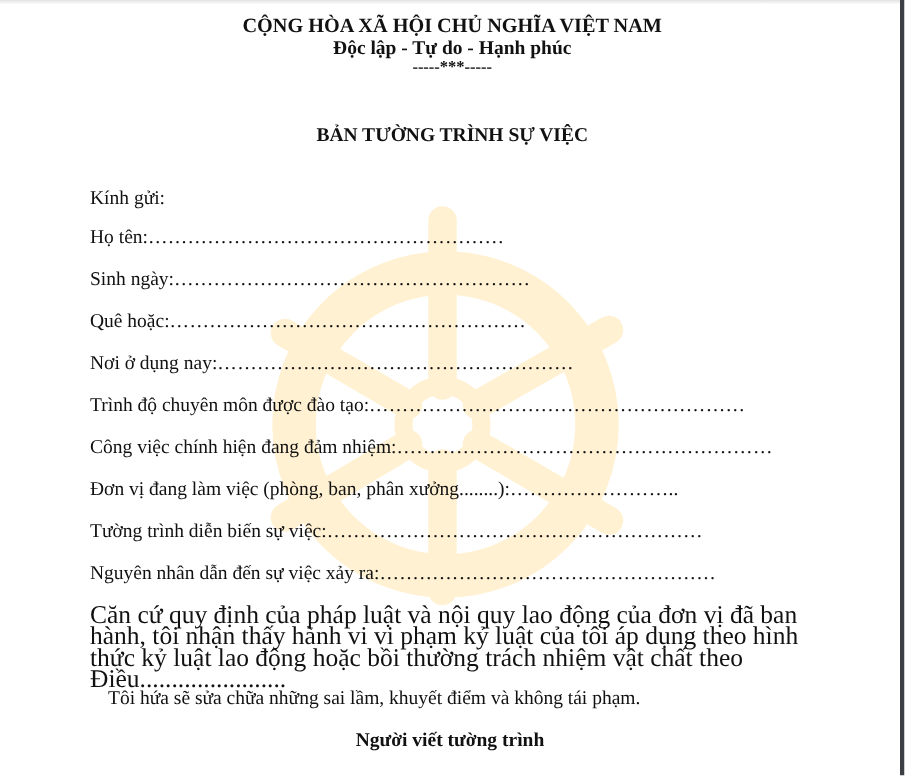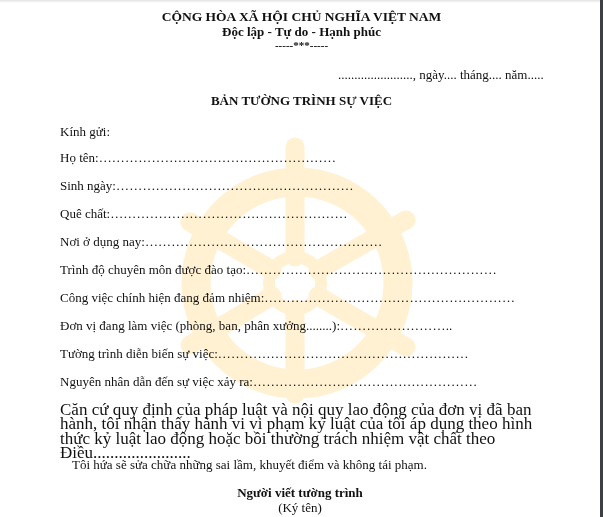--- a/index.html
+++ b/index.html
@@ -30,35 +30,34 @@
     <line x1="406" y1="220" x2="318" y2="270" stroke-width="19"></line>
     <line x1="272" y1="296" x2="190" y2="345" stroke-width="19"></line>
   </g>
 </svg>
 
 <div class="page">
   <div class="line center bold" style="top:9px; font-size:13.5px;">CỘNG HÒA XÃ HỘI CHỦ NGHĨA VIỆT NAM</div>
   <div class="line center bold" style="top:24px;">Độc lập - Tự do - Hạnh phúc</div>
   <div class="line center bold" style="top:38px; font-size:11px;">-----***-----</div>
 
-  <div class="line" style="top:67px; left:338px;">......................., ngày.... tháng.... năm.....</div>
 
-  <div class="line center bold" style="top:93px;">BẢN TƯỜNG TRÌNH SỰ VIỆC</div>
+  <div class="line center bold" style="top:82px;">BẢN TƯỜNG TRÌNH SỰ VIỆC</div>
 
   <div class="line" style="top:124px; left:60px;">
     <span>Kính gửi:</span>
   </div>
   <div class="line" style="top:150px; left:60px;">
     <span>Họ tên:</span><span class="dots">………………………………………………</span>
   </div>
   <div class="line" style="top:178px; left:60px;">
     <span>Sinh ngày:</span><span class="dots">………………………………………………</span>
   </div>
   <div class="line" style="top:206px; left:60px;">
-    <span>Quê chất:</span><span class="dots">………………………………………………</span>
+    <span>Quê hoặc:</span><span class="dots">………………………………………………</span>
   </div>
   <div class="line" style="top:234px; left:60px;">
     <span>Nơi ở dụng nay:</span><span class="dots">………………………………………………</span>
   </div>
   <div class="line" style="top:262px; left:60px;">
     <span>Trình độ chuyên môn được đào tạo:</span><span class="dots">…………………………………………………</span>
   </div>
   <div class="line" style="top:318px; left:60px;">
     <span>Đơn vị đang làm việc (phòng, ban, phân xưởng........):</span><span class="dots">……………………..</span>
   </div>
@@ -70,17 +69,16 @@
   </div>
   <div class="line" style="top:374px; left:60px;">
     <span>Nguyên nhân dẫn đến sự việc xảy ra:</span><span class="dots">……………………………………………</span>
   </div>
 
   <div class="para" style="top:403px;">Căn cứ quy định của pháp luật và nội quy lao động của đơn vị đã ban hành, tôi nhận thấy hành vi vi phạm kỷ luật của tôi áp dụng theo hình thức kỷ luật lao động hoặc bồi thường trách nhiệm vật chất theo Điều.......................</div>
 
   <div class="line" style="top:457px; left:60px;margin-left:12px;">Tôi hứa sẽ sửa chữa những sai lầm, khuyết điểm và không tái phạm.</div>
 
   <div class="line bold" style="top:485px; left:180px; width:240px; text-align:center;">Người viết tường trình</div>
-  <div class="line" style="top:500px; left:180px; width:240px; text-align:center;">(Ký tên)</div>
 </div>
 
 <div class="top-shadow"></div>
 <div class="right-bar"></div>
 
 </body></html>

